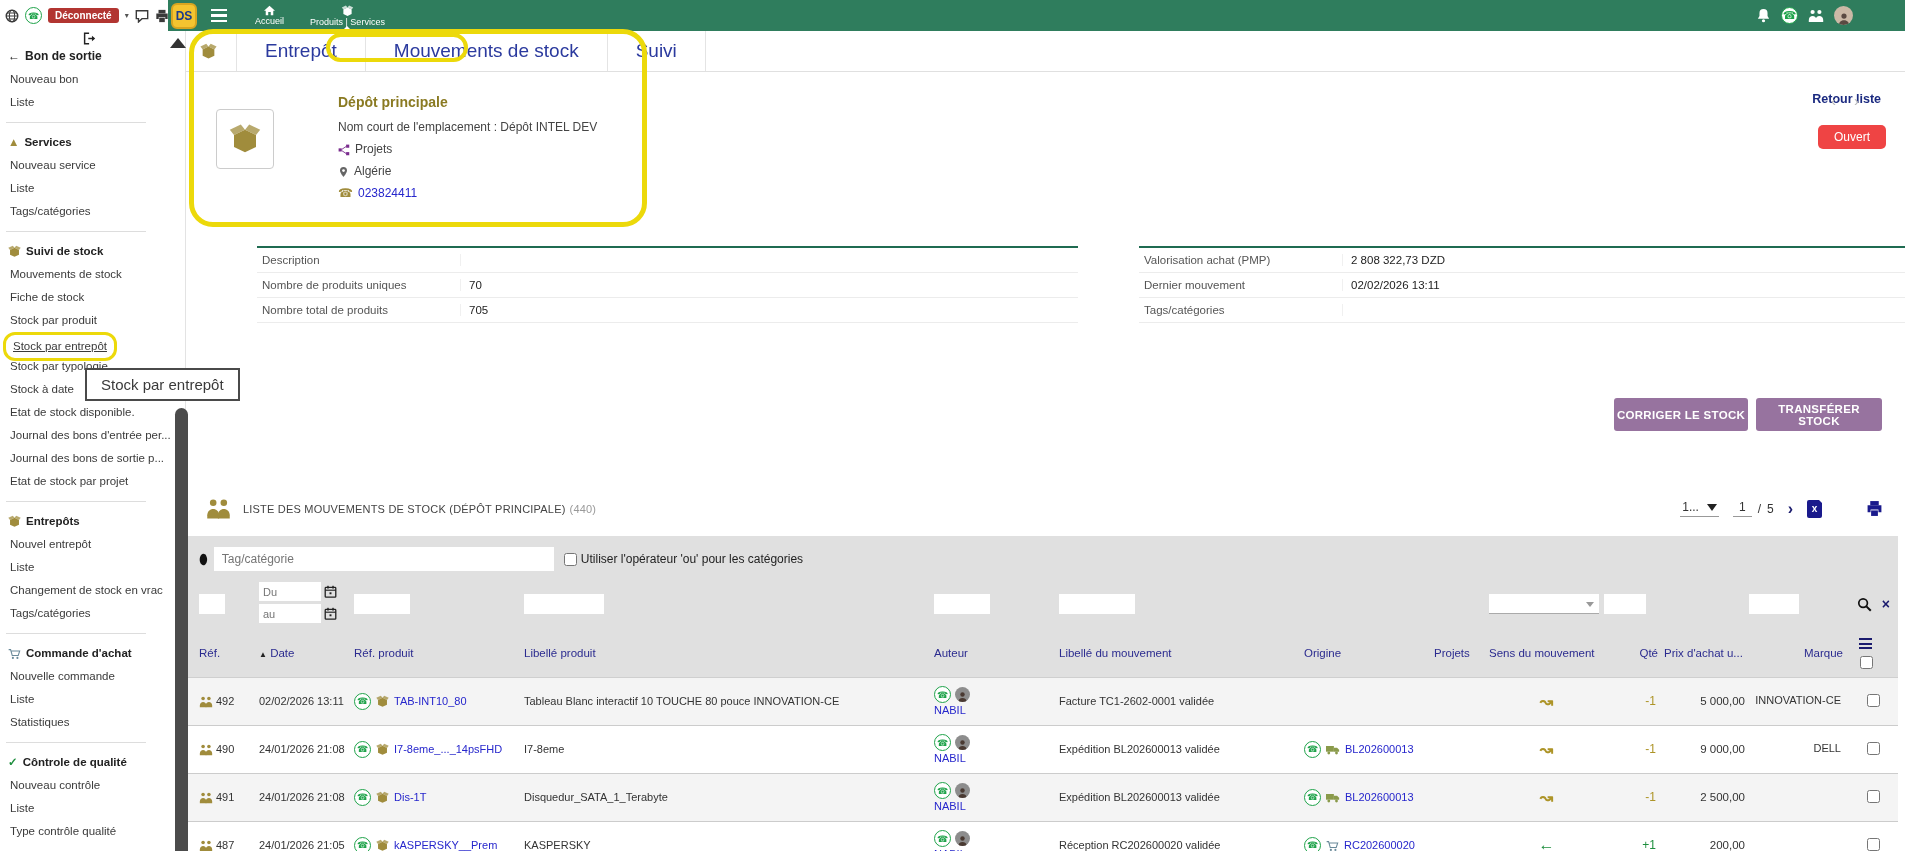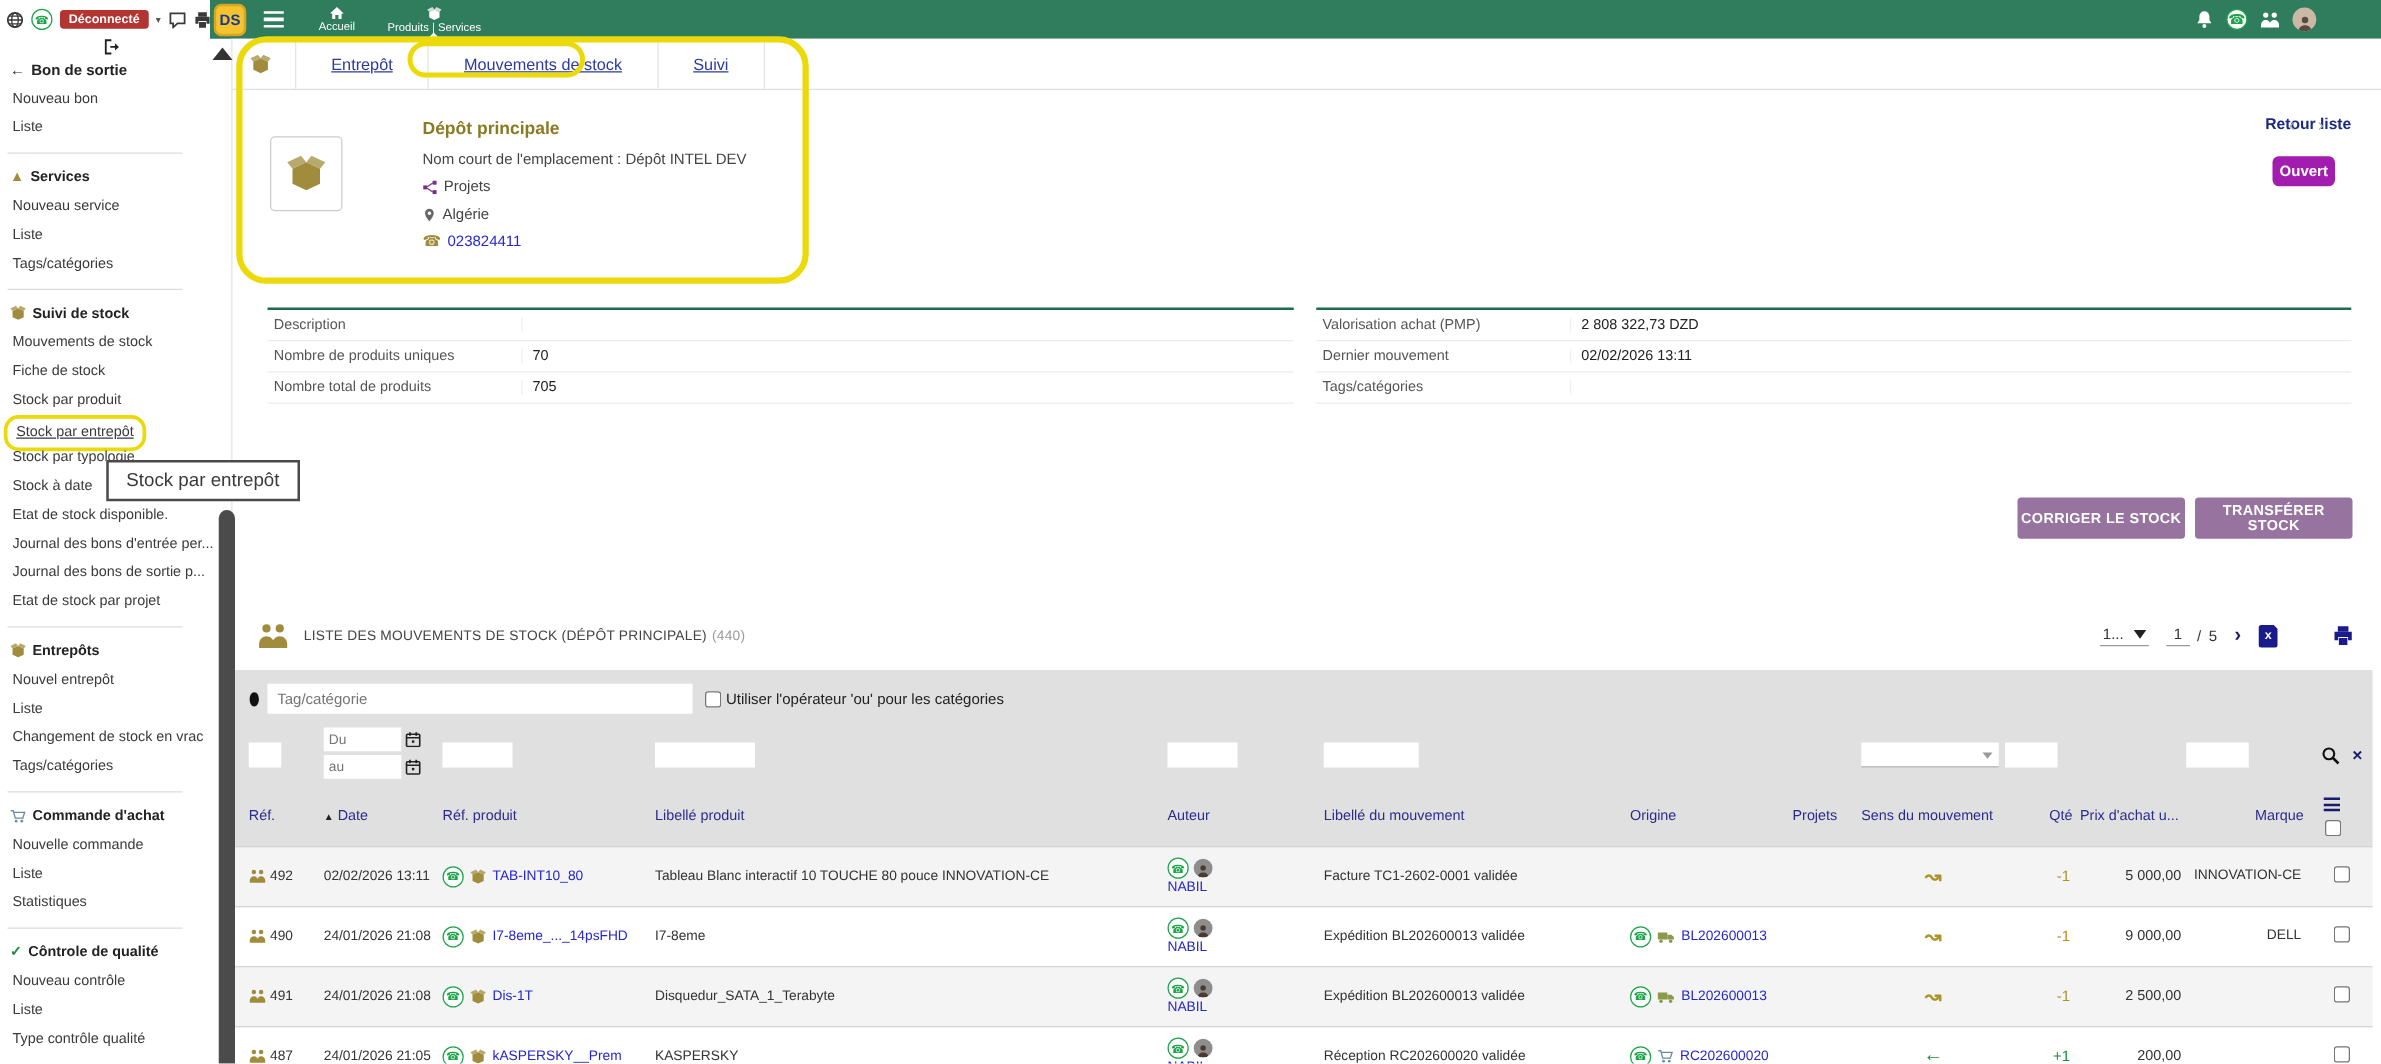--- a/index.html
+++ b/index.html
@@ -50,47 +50,47 @@
   .avatar-top { width:19px; height:19px; border-radius:50%; background:#cbb9a6; overflow:hidden;
                 display:flex; align-items:flex-end; justify-content:center; }
 
   .content { position:relative; margin-left:17px; border-left:1px solid #e3e3e3; height:820px; background:#fff; }
   .collapse-tri { position:absolute; left:170px; top:38px; width:0; height:0; z-index:20;
                   border-left:8px solid transparent; border-right:8px solid transparent; border-bottom:10px solid #333; }
 
   
   .tabstrip { height:41px; display:flex; align-items:stretch; border-bottom:1px solid #e0e0e0; padding-left:13px; }
   .tabstrip .boxicon { align-self:center; margin-right:18px; }
-  .tab { display:flex; align-items:center; padding:0 28px; color:#2b3a9e; font-size:13px;
-         border-right:1px solid #e4e4e4; cursor:pointer;text-decoration:underline; }
+  .tab { display:flex; align-items:center; padding:0 28px; color:#2b3a9e; font-size:19px;
+         border-right:1px solid #e4e4e4; cursor:pointer; }
   .tab:first-of-type { border-left:1px solid #e4e4e4; }
 
   
   .ring-big { position:absolute; left:3px; top:-2px; width:458px; height:198px; z-index:25;
               border:5px solid #ecd90a; border-radius:24px; pointer-events:none; }
   .ring-tab { position:absolute; left:140px; top:2px; width:142px; height:29px; z-index:26;
               border:4px solid #ecd90a; border-radius:15px; pointer-events:none; }
 
   
   .card { position:relative; height:174px; }
   .thumb { position:absolute; left:30px; top:37px; width:58px; height:60px; border:1px solid #ccc;
            border-radius:4px; display:flex; align-items:center; justify-content:center; background:#fff; }
   .card-info { position:absolute; left:105px; top:22px;margin-left:47px; }
   .card-title { font-size:14px; font-weight:bold; color:#8a7a22; margin-bottom:10px; }
   .card-line { font-size:12px; color:#444; margin-bottom:8px; display:flex; align-items:center; gap:5px; }
   .card-phone { color:#2626cc; }
   .retour { position:absolute; left:1565px; top:20px; width:130px; text-align:right;
             color:#1b2a80; font-weight:bold; font-size:12.5px; cursor:pointer; }
   .chev { position:absolute; top:20px; font-size:15px; color:#b5b5b5; cursor:pointer; }
-  .btn-ouvert { position:absolute; left:1632px; top:53px; width:50px; height:24px; background:#a21caf;
-                color:#fff; font-weight:bold; font-size:12px; border:none; border-radius:5px; cursor:pointer; }
+  .btn-ouvert { position:absolute; left:1632px; top:53px; width:68px; height:24px; background:#ef4444;
+                color:#fff; font-weight:normal; font-size:12px; border:none; border-radius:5px; cursor:pointer; }
 
   
   .stats-row { display:flex; gap:18px; padding-left:28px; }
-  .stat-table { border-top:2px solid #1f6b51; }
+  .stat-table { border-top:2px solid #1f6b51;margin-left:43px; }
   .stat-table .tr { display:flex; border-bottom:1px solid #ececec; height:25px; align-items:center; }
   .stat-table .tl { width:204px; color:#555; padding-left:5px; border-right:1px solid #f0f0f0;
                     display:flex; align-items:center; justify-content:space-between; padding-right:8px; font-size:11.5px; }
   .stat-table .tv { padding-left:8px; color:#222; font-size:11.5px; }
   .t-left { width:821px; }
   .t-right { width:828px; }
   .t-left .tv { width:617px; } .t-right .tv { width:624px; }
   .pencil { color:#aaa; }
 
   

